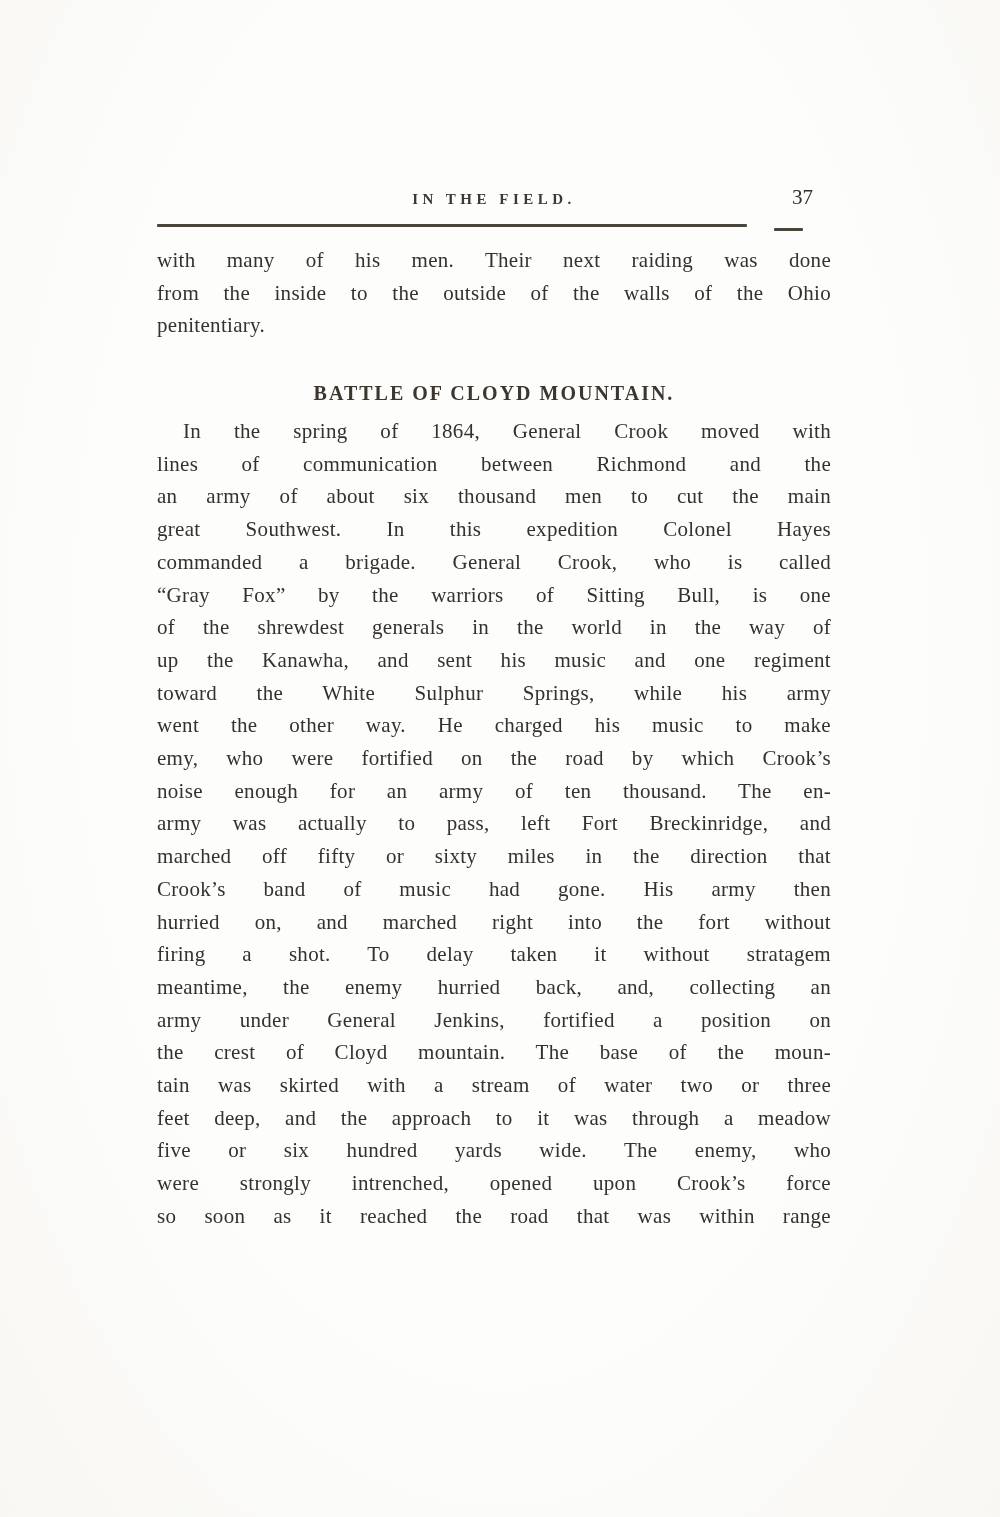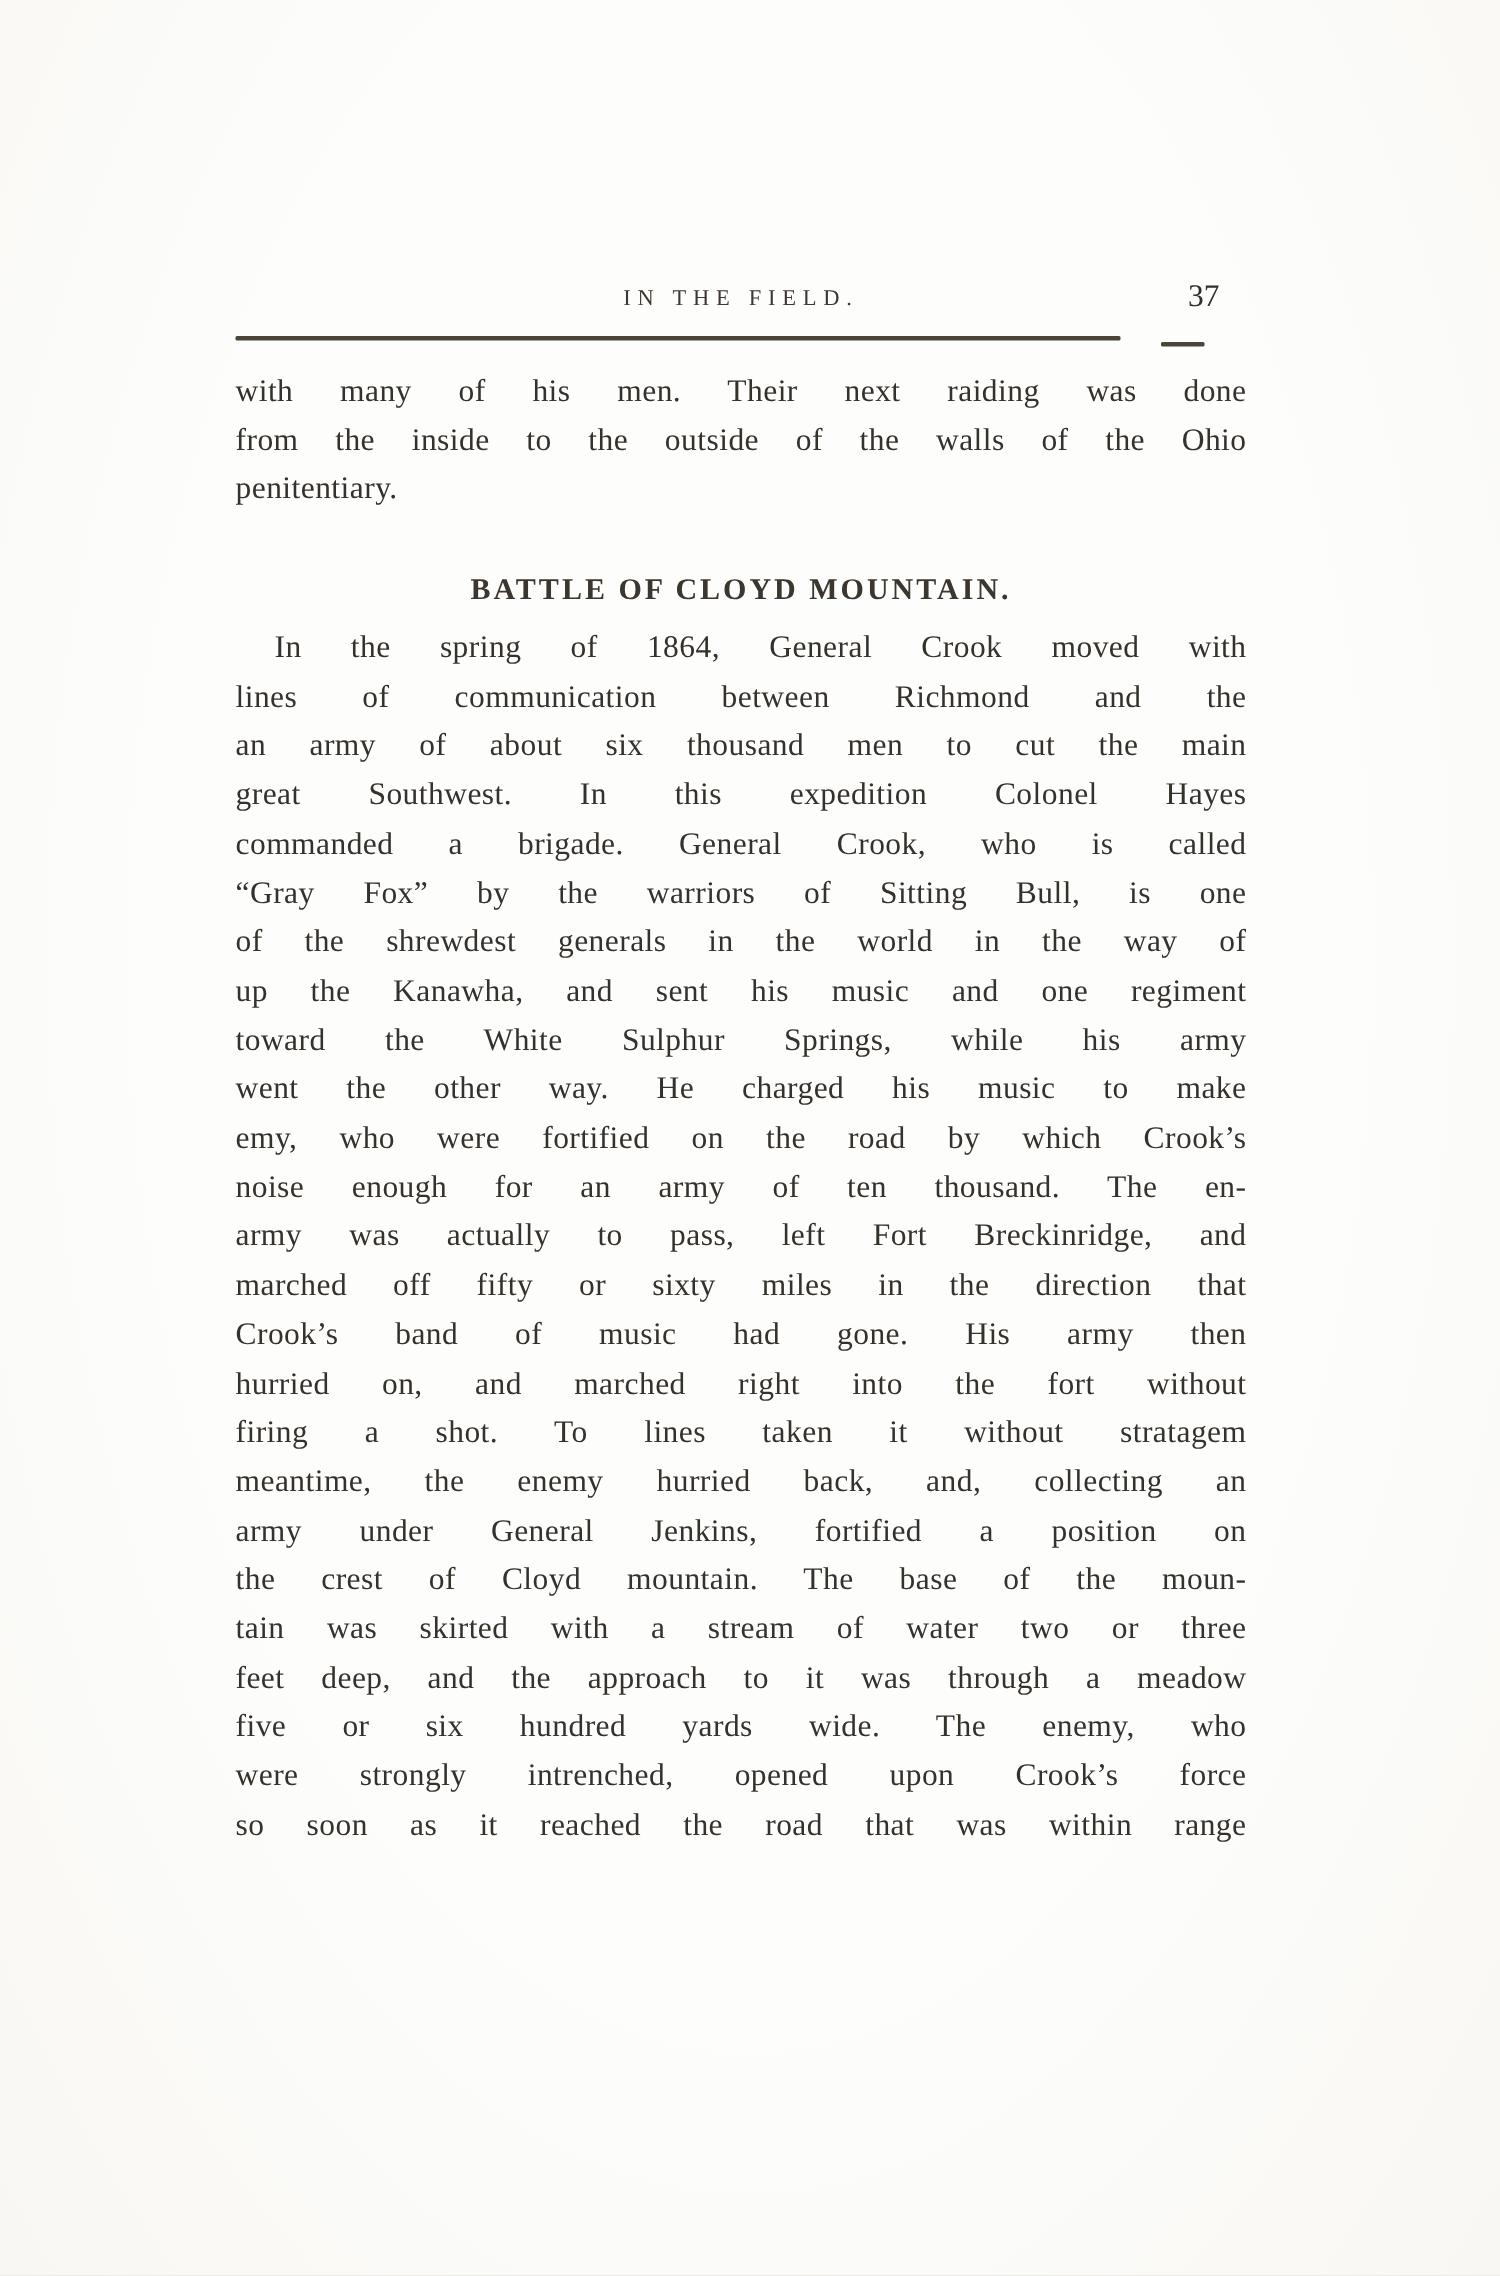--- a/index.html
+++ b/index.html
@@ -20,21 +20,21 @@
   .running-header {
     position: absolute;
     left: 157px;
     top: 186px;
     width: 674px;
     height: 26px;
   }
   .running-title {
     text-align: center;
     font-size: 15px;
-    font-weight: normal;
+    font-weight: bold;
     letter-spacing: 4.5px;
     line-height: 26px;
     color: #3d3831;
   }
   .page-number {
     position: absolute;
     right: 18px;
     top: -2px;
     font-size: 21px;
     line-height: 26px;
@@ -120,21 +120,21 @@
       <div class="tline">of the shrewdest generals in the world in the way of</div>
       <div class="tline">up the Kanawha, and sent his music and one regiment</div>
       <div class="tline">toward the White Sulphur Springs, while his army</div>
       <div class="tline">went the other way. He charged his music to make</div>
       <div class="tline">emy, who were fortified on the road by which Crook’s</div>
       <div class="tline">noise enough for an army of ten thousand. The en-</div>
       <div class="tline">army was actually to pass, left Fort Breckinridge, and</div>
       <div class="tline">marched off fifty or sixty miles in the direction that</div>
       <div class="tline">Crook’s band of music had gone. His army then</div>
       <div class="tline">hurried on, and marched right into the fort without</div>
-      <div class="tline">firing a shot. To lines taken it without stratagem</div>
+      <div class="tline">firing a shot. To delay taken it without stratagem</div>
       <div class="tline">meantime, the enemy hurried back, and, collecting an</div>
       <div class="tline">army under General Jenkins, fortified a position on</div>
       <div class="tline">the crest of Cloyd mountain. The base of the moun-</div>
       <div class="tline">tain was skirted with a stream of water two or three</div>
       <div class="tline">feet deep, and the approach to it was through a meadow</div>
       <div class="tline">five or six hundred yards wide. The enemy, who</div>
       <div class="tline">were strongly intrenched, opened upon Crook’s force</div>
       <div class="tline last">so soon as it reached the road that was within range</div>
     </div>
 

